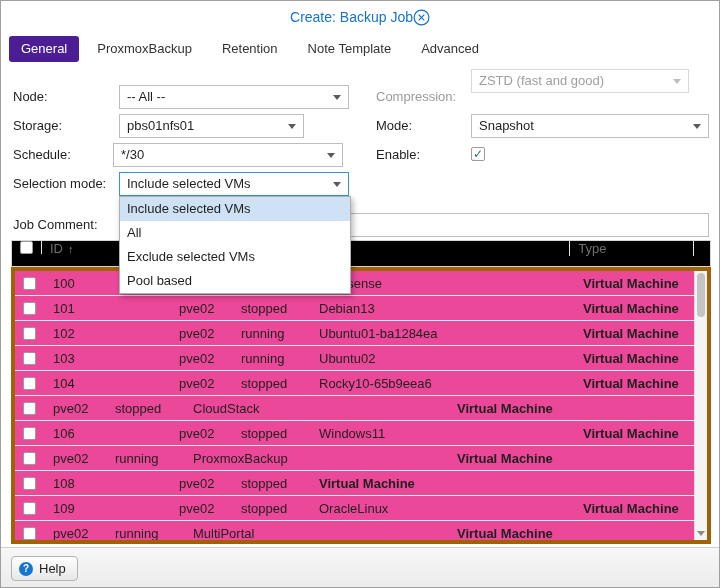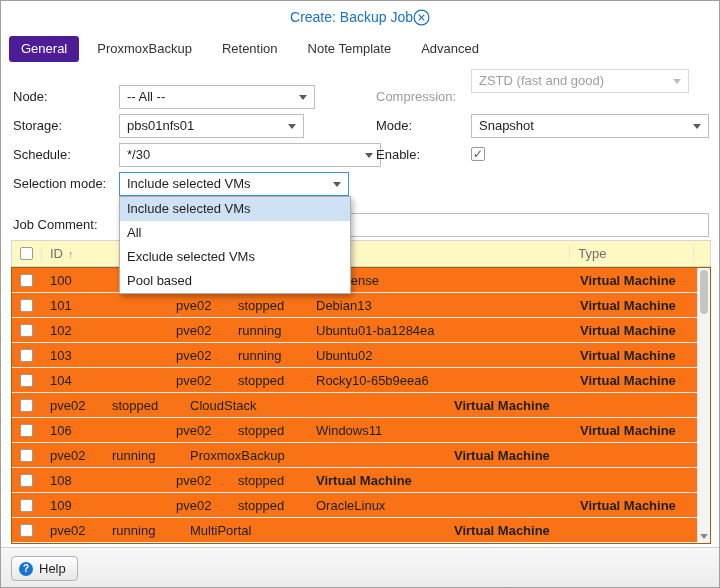--- a/index.html
+++ b/index.html
@@ -29,24 +29,24 @@
 
   .checkbox{display:inline-block;width:14px;height:14px;border:1px solid #9a9a9a;border-radius:2px;background:#fff;text-align:center;line-height:12px;font-size:12px;color:#2e5f9e;font-weight:bold}
 
   
   .dropdown{position:absolute;left:118px;top:195px;width:232px;background:#fff;border:1px solid #b0b0b0;box-shadow:2px 3px 6px rgba(0,0,0,.3);z-index:50}
   .dd-item{height:24px;line-height:24px;padding-left:7px;white-space:nowrap;overflow:hidden}
   .dd-item.selected{background:#cfe1f5}
 
   
   .grid{position:absolute;left:10px;top:239px;width:700px}
-  .ghead{display:flex;height:27px;border:1px solid #d6d6d6;background:#fef9c3;color:#6f6f6f;align-items:center}
+  .ghead{display:flex;height:27px;border:1px solid #d6d6d6;background:#000000;color:#6f6f6f;align-items:flex-start}
   .hcell{display:flex;align-items:center;padding:0 8px;border-right:1px solid #e3e3e3;overflow:hidden;white-space:nowrap}
   .hcell:last-child{border-right:none}
-  .gbody{border:1px solid #a16207;height:277px;position:relative;background:#f97316;overflow:hidden}
+  .gbody{border:4px solid #a16207;height:277px;position:relative;background:#ec4899;overflow:hidden}
   .trow{display:flex;height:25px;border-bottom:1px solid #ececec;align-items:center}
   .cell{padding:0 8px;white-space:nowrap;overflow:hidden}
   .c-check{width:30px;padding:0 0 0 8px;display:flex;align-items:center}
   .c-id{width:126px}
   .c-node{width:62px}
   .c-status{width:78px}
   .c-name{width:264px}
   .c-type{width:124px}
   .type-bold{font-weight:600}
   .hc-filler{width:14px;border-right:none}
@@ -80,21 +80,21 @@
 
   <div class="tabbar">
       <div class="tab active">General</div>
       <div class="tab">ProxmoxBackup</div>
       <div class="tab">Retention</div>
       <div class="tab">Note Template</div>
       <div class="tab">Advanced</div>
     </div>
 
   <span class="flabel" style="left:12px;top:88px">Node:</span>
-  <div class="combo" style="left:118px;top:84px;width:196px">
+  <div class="combo" style="left:118px;top:84px;width:230px">
     <span>-- All --</span>
     <span class="combo-arrow"></span>
   </div>
   <span class="flabel gray" style="left:375px;top:88px">Compression:</span>
   <div class="combo disabled" style="left:470px;top:68px;width:218px">
     <span>ZSTD (fast and good)</span>
     <span class="combo-arrow"></span>
   </div>
 
   <span class="flabel" style="left:12px;top:117px">Storage:</span>
@@ -102,21 +102,21 @@
     <span>pbs01nfs01</span>
     <span class="combo-arrow"></span>
   </div>
   <span class="flabel" style="left:375px;top:117px">Mode:</span>
   <div class="combo" style="left:470px;top:113px;width:238px">
     <span>Snapshot</span>
     <span class="combo-arrow"></span>
   </div>
 
   <span class="flabel" style="left:12px;top:146px">Schedule:</span>
-  <div class="combo" style="left:118px;top:142px;width:262px">
+  <div class="combo" style="left:112px;top:142px;width:230px">
     <span>*/30</span>
     <span class="combo-arrow"></span>
   </div>
   <span class="flabel" style="left:375px;top:146px">Enable:</span>
   <span class="checkbox" style="position:absolute;left:470px;top:146px">✓</span>
 
   <span class="flabel" style="left:12px;top:175px">Selection mode:</span>
   <div class="combo focused" style="left:118px;top:171px;width:230px">
     <span>Include selected VMs</span>
     <span class="combo-arrow"></span>

